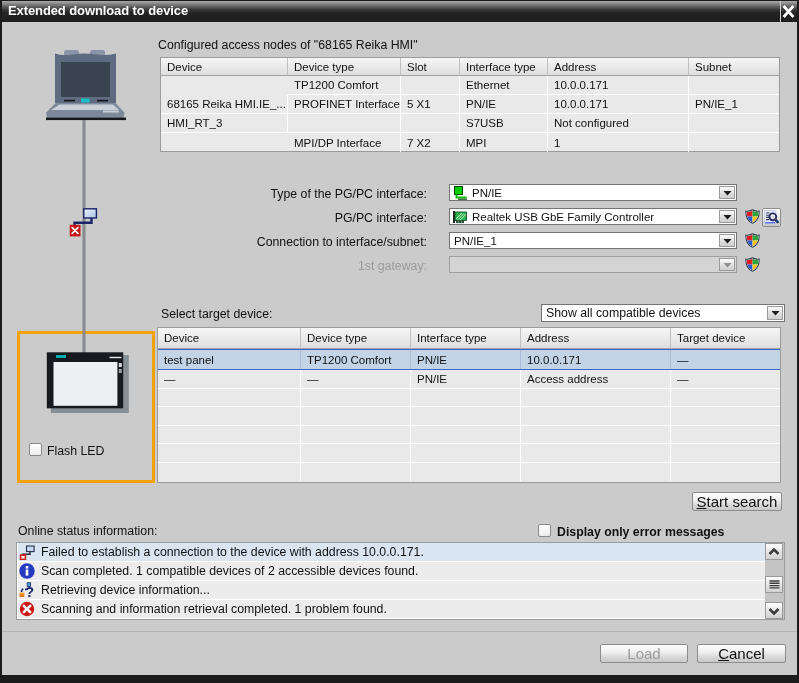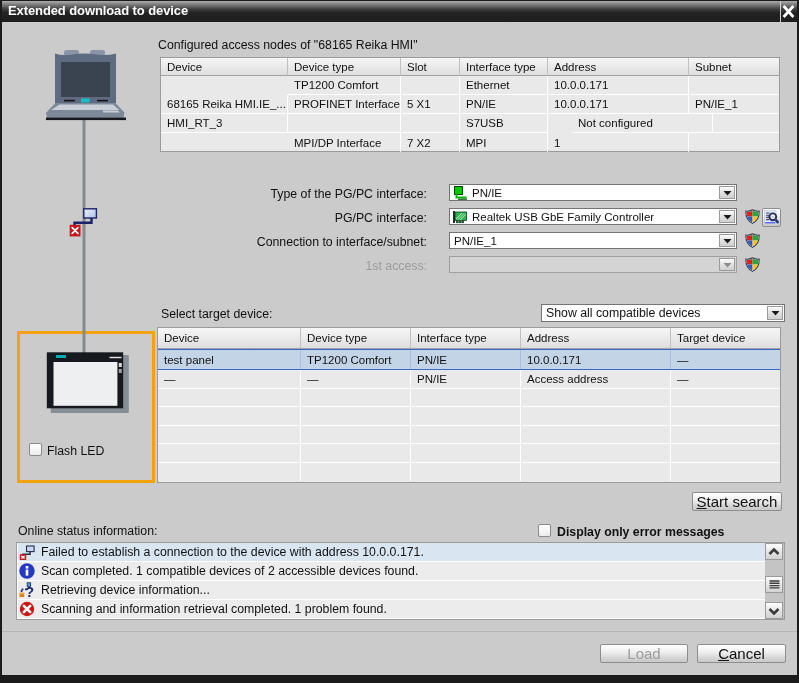--- a/index.html
+++ b/index.html
@@ -72,34 +72,34 @@
       <div class="cell" style="left:127px;top:37px;width:113px;height:19px;">PROFINET Interface</div>
       <div class="cell" style="left:240px;top:37px;width:59px;height:19px;">5 X1</div>
       <div class="cell" style="left:299px;top:37px;width:88px;height:19px;">PN/IE</div>
       <div class="cell" style="left:387px;top:37px;width:141px;height:19px;">10.0.0.171</div>
       <div class="cell" style="left:528px;top:37px;width:90px;height:19px;border-right:none;">PN/IE_1</div>
 
       <div class="cell" style="left:0;top:56px;width:127px;height:19px;">HMI_RT_3</div>
       <div class="cell" style="left:127px;top:56px;width:113px;height:19px;"></div>
       <div class="cell" style="left:240px;top:56px;width:59px;height:19px;"></div>
       <div class="cell" style="left:299px;top:56px;width:88px;height:19px;">S7USB</div>
-      <div class="cell" style="left:387px;top:56px;width:141px;height:19px;margin-left:24px;">Not configured</div>
+      <div class="cell" style="left:387px;top:56px;width:141px;height:19px;">Not configured</div>
       <div class="cell" style="left:528px;top:56px;width:90px;height:19px;border-right:none;"></div>
 
       <div class="cell" style="left:127px;top:75px;width:113px;height:19px;border-bottom:none;">MPI/DP Interface</div>
       <div class="cell" style="left:240px;top:75px;width:59px;height:19px;border-bottom:none;">7 X2</div>
       <div class="cell" style="left:299px;top:75px;width:88px;height:19px;border-bottom:none;">MPI</div>
       <div class="cell" style="left:387px;top:75px;width:141px;height:19px;border-bottom:none;">1</div>
       <div class="cell" style="left:528px;top:75px;width:90px;height:19px;border-right:none;border-bottom:none;"></div>
     </div>
 
     <div class="lbl" style="left:0px;top:165px;width:425px;text-align:right;">Type of the PG/PC interface:</div>
     <div class="lbl" style="left:0px;top:189px;width:425px;text-align:right;padding-left:47px;">PG/PC interface:</div>
     <div class="lbl" style="left:0px;top:213px;width:425px;text-align:right;">Connection to interface/subnet:</div>
-    <div class="lbl gray" style="left:0px;top:237px;width:425px;text-align:right;">1st access:</div>
+    <div class="lbl gray" style="left:0px;top:237px;width:425px;text-align:right;">1st gateway:</div>
 
     <div class="combo" style="left:447px;top:162px;width:288px;height:17px;">
       <svg style="margin-left:2px;flex:none;" width="16" height="16" viewBox="0 0 16 16">
         <rect x="2.5" y="1.5" width="8" height="8" fill="#00cc00" stroke="#004400" stroke-width="1"></rect>
         <path d="M4.5 9.5 L4.5 12.6 L14.5 12.6" stroke="#00bb00" stroke-width="2" fill="none"></path>
         <path d="M6 14.2 L15 14.2" stroke="#064006" stroke-width="1.1" fill="none"></path>
       </svg>
         <span class="txt">PN/IE</span>
       <span class="cbtn">
           <svg width="9" height="6" viewBox="0 0 9 6">

